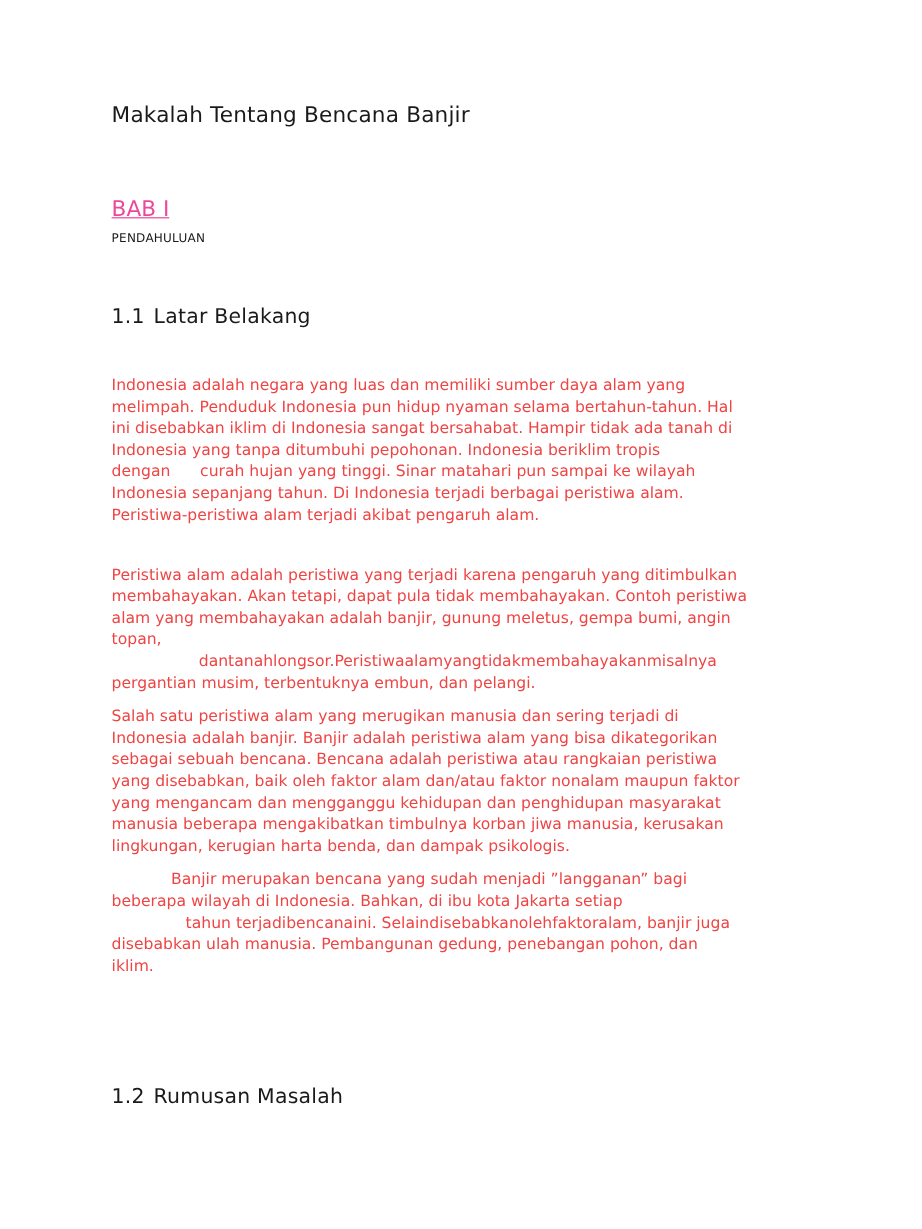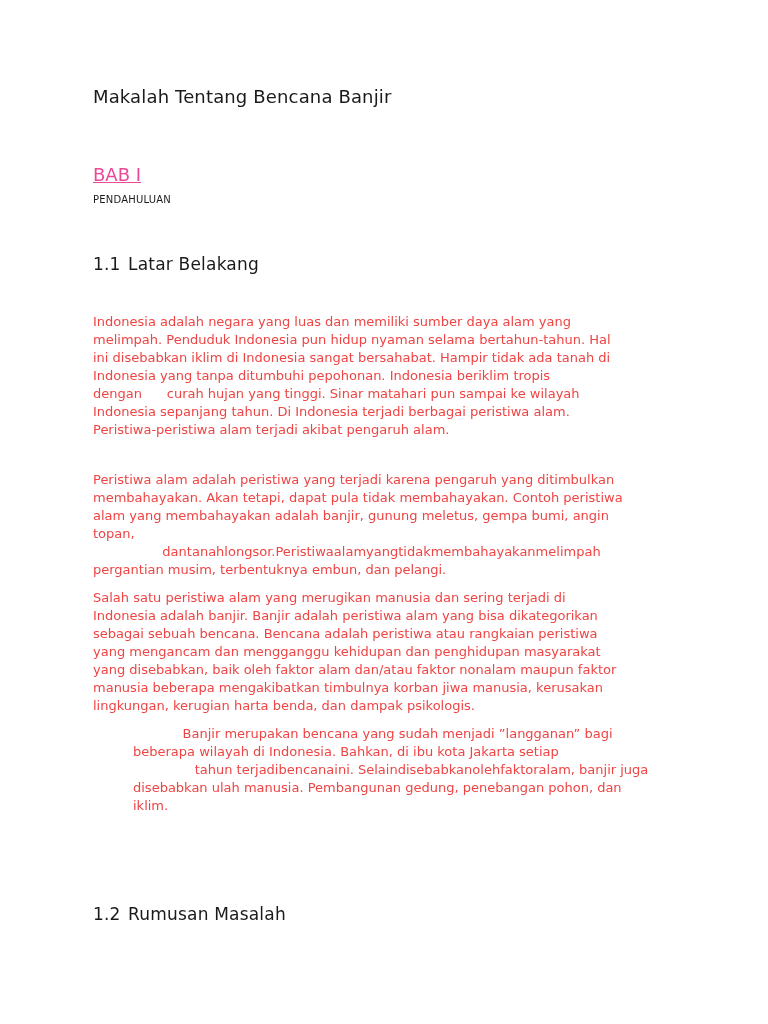--- a/index.html
+++ b/index.html
@@ -67,21 +67,21 @@
       height: 18px;
     }
     .para .line.justify {
       display: flex;
       justify-content: center;
       white-space: nowrap;
     }
     .p1 { top: 313px; }
     .p2 { top: 451px; margin-top: 20px; }
     .p3 { top: 589px; }
-    .p4 { top: 725px; margin-left: 40px; }
+    .p4 { top: 725px; }
   </style>
 </head>
 <body>
 
 <div class="page">
 
   <div class="abs doc-title">Makalah Tentang Bencana Banjir</div>
 
   <a class="abs bab-link">BAB I</a>
 
@@ -108,31 +108,31 @@
     <span class="line">topan,</span>
     <span class="line justify">
       <span>dan</span>
       <span>tanah</span>
       <span>longsor.</span>
       <span>Peristiwa</span>
       <span>alam</span>
       <span>yang</span>
       <span>tidak</span>
       <span>membahayakan</span>
-      <span>melimpah</span>
+      <span>misalnya</span>
     </span>
     <span class="line">pergantian musim, terbentuknya embun, dan pelangi.</span>
   </div>
 
   <div class="para p3">
     <span class="line">Salah satu peristiwa alam yang merugikan manusia dan sering terjadi di</span>
     <span class="line">Indonesia adalah banjir. Banjir adalah peristiwa alam yang bisa dikategorikan</span>
     <span class="line">sebagai sebuah bencana. Bencana adalah peristiwa atau rangkaian peristiwa</span>
+    <span class="line">yang disebabkan, baik oleh faktor alam dan/atau faktor nonalam maupun faktor</span>
     <span class="line">yang mengancam dan mengganggu kehidupan dan penghidupan masyarakat</span>
-    <span class="line">yang disebabkan, baik oleh faktor alam dan/atau faktor nonalam maupun faktor</span>
     <span class="line">manusia beberapa mengakibatkan timbulnya korban jiwa manusia, kerusakan</span>
     <span class="line">lingkungan, kerugian harta benda, dan dampak psikologis.</span>
   </div>
 
   <div class="para p4">
     <span class="line">&nbsp;&nbsp;&nbsp;&nbsp;&nbsp;&nbsp;&nbsp;&nbsp;&nbsp;&nbsp;&nbsp;&nbsp;Banjir merupakan bencana yang sudah menjadi ”langganan” bagi</span>
     <span class="line">beberapa wilayah di Indonesia. Bahkan, di ibu kota Jakarta setiap</span>
     <span class="line justify">
       <span>tahun terjadi</span>
       <span>bencana</span>

